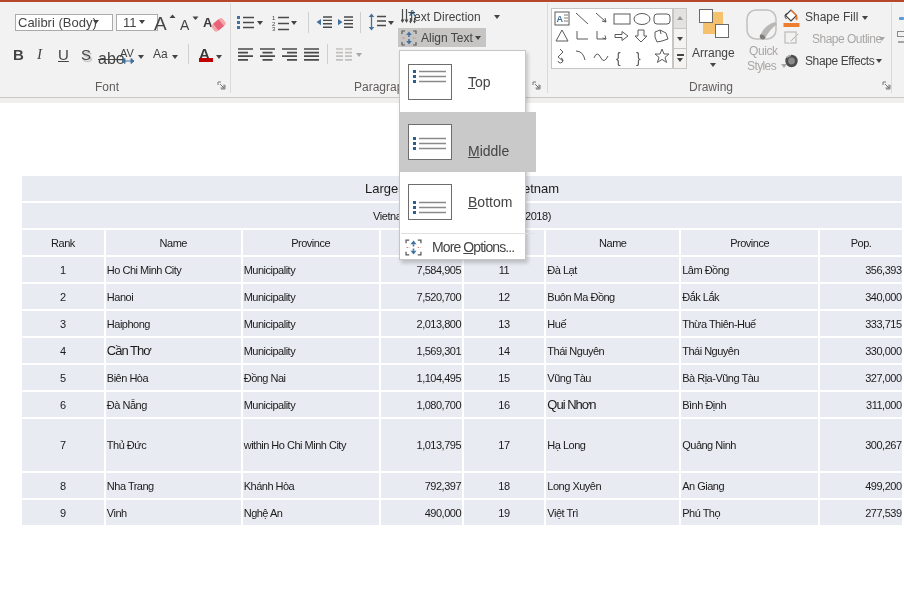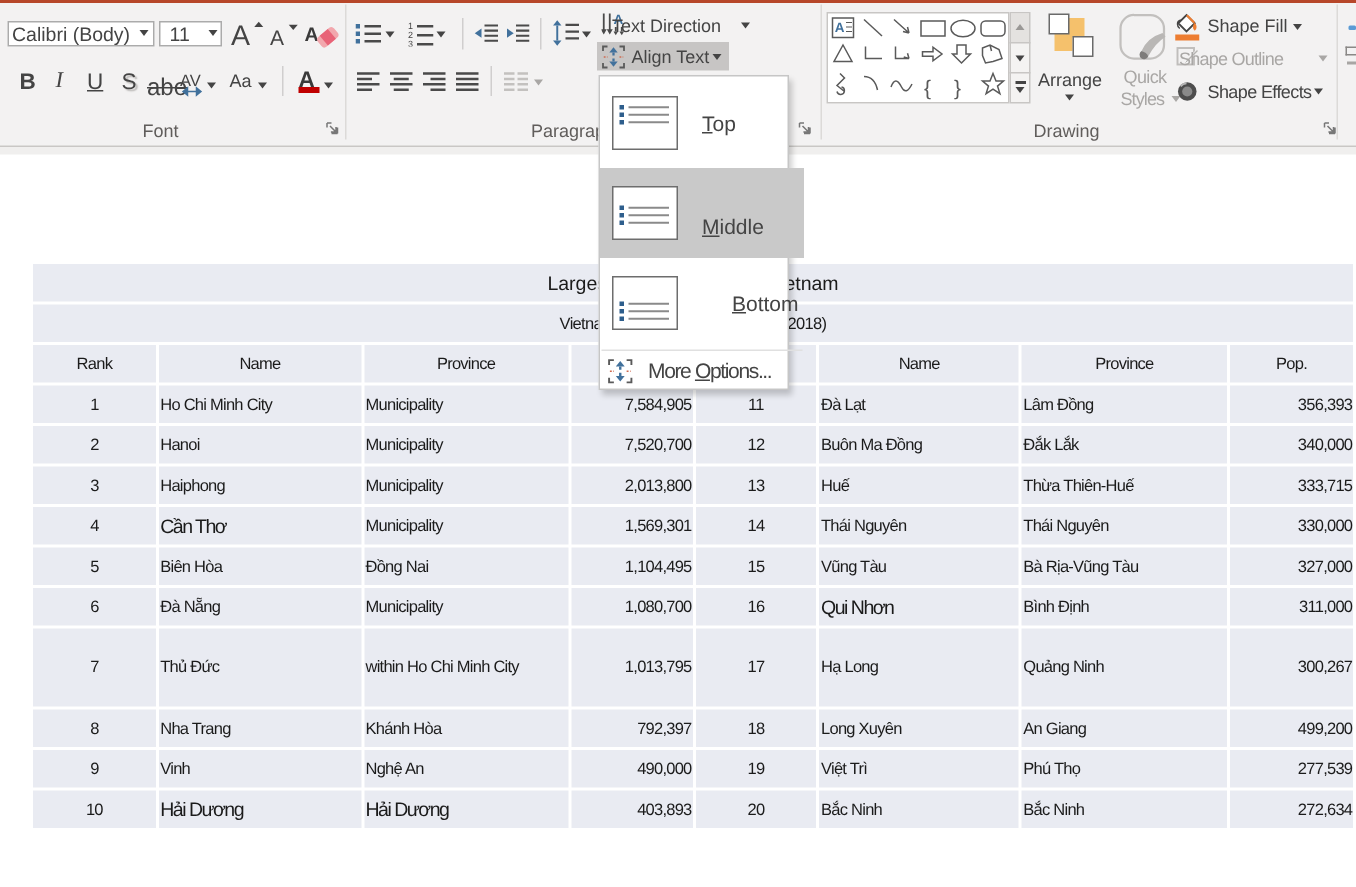--- a/index.html
+++ b/index.html
@@ -13,21 +13,21 @@
 #ribbonband { position:absolute; left:0; top:97px; width:904px; height:6px; background:#f0efee; border-top:1px solid #c9c7c5;}
 .vsep { position:absolute; top:3px; height:90px; width:1px; background:#dcdad8; }
 .bsep { position:absolute; width:1px; background:#d0cece; }
 .glabel { position:absolute; top:80px; font-size:12px; color:#605d5b; }
 .rtext { font-size:12px; color:#444; line-height:14px; }
 .dis { color:#a9a7a5 !important; }
 .arr { position:absolute; width:0; height:0; border-left:3.5px solid transparent; border-right:3.5px solid transparent; border-top:4px solid #444; }
 .arrg { border-top-color:#a9a7a5; }
 .launcher { position:absolute; width:10px; height:10px; }
 
-.combo { position:absolute; background:#fff; border:1px solid #ababab; font-size:13px; color:#444; }
+.combo { position:absolute; background:#fff; border:1px solid #ababab; font-size:13px; color:#444;margin-left:10px; }
 
 #menu { position:absolute; left:399px; top:50px; width:127px; height:210px; background:#fff; border:1px solid #c6c6c6; box-shadow:2px 3px 4px rgba(0,0,0,0.2); z-index:50; }
 .mi-box { position:absolute; left:8px; width:44px; height:36px; background:#fff; border:1px solid #6d6d6d; }
 .mi-label { position:absolute; left:68px; font-size:14px; color:#444; }
 
 #tbl { position:absolute; left:20px; top:174px; border-collapse:separate; border-spacing:2px; table-layout:fixed; }
 #tbl td { background:#e9ebf2; font-size:11px; letter-spacing:-0.5px; color:#1b1b1b; padding:0 1px; vertical-align:middle; overflow:hidden; white-space:nowrap; }
 #tbl td.num { text-align:right; padding-right:0.5px; }
 #tbl td.ctr { text-align:center; padding:0; }
 #tbl td.big { font-size:13px; letter-spacing:-1px; }
@@ -150,30 +150,20 @@
     <tr>
           <td class="ctr">9</td>
           <td>Vinh</td>
           <td>Nghệ An</td>
           <td class="num">490,000</td>
         <td class="ctr">19</td>
           <td>Việt Trì</td>
           <td>Phú Thọ</td>
           <td class="num">277,539</td>
         </tr>
-    <tr>
-          <td class="ctr">10</td>
-          <td class="big">Hải Dương</td>
-          <td class="big">Hải Dương</td>
-          <td class="num">403,893</td>
-        <td class="ctr">20</td>
-          <td>Bắc Ninh</td>
-          <td>Bắc Ninh</td>
-          <td class="num">272,634</td>
-        </tr>
   </tbody>
     </table>
 
   <div id="ribbon"></div>
   <div id="ribbonband"></div>
   <div id="redline"></div>
   <div class="vsep" style="left:230px;"></div>
   <div class="vsep" style="left:547px;"></div>
   <div class="vsep" style="left:891px;"></div>
   <div class="glabel" style="left:95px;">Font</div>
@@ -360,21 +350,21 @@
     <path d="M13.5 7 q2.5 3.5 0 5.5 q-2.5 -2 0 -5.5" fill="#ed7d31"></path>
     <path d="M8.2 2.2 l5 5" stroke="#ed7d31" stroke-width="1.4"></path>
   </svg>
   <div class="abs rtext" style="left:805px; top:10px;">Shape Fill</div>
   <div class="arr" style="left:862px; top:16px;"></div>
 
   <svg class="abs" style="left:784px; top:31px;" width="16" height="16" viewBox="0 0 16 16">
     <rect x="1" y="1" width="11" height="11" fill="none" stroke="#c0bebc" stroke-width="1.3"></rect>
     <path d="M14 2 L7 9 l-2 3 3 -2 7 -7 z" fill="#b5b3b1" stroke="#fff" stroke-width="0.5"></path>
   </svg>
-  <div class="abs rtext dis" style="left:786px; top:31.5px; letter-spacing:-0.5px;text-align:center;">Shape Outline</div>
+  <div class="abs rtext dis" style="left:812px; top:31.5px; letter-spacing:-0.5px;text-align:center;">Shape Outline</div>
   <div class="arr arrg" style="left:879px; top:37px;"></div>
 
   <svg class="abs" style="left:784px; top:53px;" width="16" height="16" viewBox="0 0 16 16">
     <circle cx="7.5" cy="8" r="6.2" fill="#4d4d4d"></circle>
     <circle cx="7.5" cy="8" r="3.4" fill="#8a8a8a"></circle>
     <path d="M3 4.5 a6 6 0 0 1 4 -2" stroke="#b5b5b5" stroke-width="1.4" fill="none"></path>
   </svg>
   <div class="abs rtext" style="left:805px; top:54px; letter-spacing:-0.4px;">Shape Effects</div>
   <div class="arr" style="left:876px; top:59px;"></div>
   <svg class="launcher" style="left:882px; top:81px;" width="10" height="10" viewBox="0 0 10 10">
@@ -406,21 +396,21 @@
     <div class="mi-box" style="top:133px;">
       <svg width="42" height="34" viewBox="0 0 42 34">
         <rect x="4" y="16" width="3" height="3" fill="#2e5e8c"></rect>
           <rect x="4" y="21" width="3" height="3" fill="#2e5e8c"></rect>
           <rect x="4" y="26" width="3" height="3" fill="#2e5e8c"></rect>
         <path d="M10 17.5 h27 M10 22.5 h27 M10 27.5 h27" stroke="#8a8a8a" stroke-width="1.4"></path>
       </svg>
     </div>
     <div class="mi-label" style="top:23px;"><u>T</u>op</div>
     <div class="mi-label" style="top:92px;"><u>M</u>iddle</div>
-    <div class="mi-label" style="top:143px;margin-left:20px;"><u>B</u>ottom</div>
+    <div class="mi-label" style="top:143px;"><u>B</u>ottom</div>
     <div style="position:absolute; left:1px; top:182px; width:134px; height:1px; background:#e0e0e0;"></div>
     <svg style="position:absolute; left:5px; top:188px;" width="17" height="17" viewBox="0 0 16 16">
       <path d="M1 4 v-3 h3 M12 1 h3 v3 M1 12 v3 h3 M12 15 h3 v-3" stroke="#5a5a5a" stroke-width="1.2" fill="none"></path>
       <path d="M8 1.5 L5.2 5 h5.6 z" fill="#41719c"></path>
         <path d="M8 5 v2" stroke="#41719c" stroke-width="1.5"></path>
       <path d="M8 14.5 L5.2 11 h5.6 z" fill="#41719c"></path>
         <path d="M8 11 v-2" stroke="#41719c" stroke-width="1.5"></path>
       <path d="M1.5 8 h2.5 M12 8 h2.5" stroke="#cf6a4f" stroke-width="0.9" stroke-dasharray="1.2 0.9"></path>
     </svg>
     <div class="mi-label" style="left:32px; top:188px; letter-spacing:-0.9px;">More <u>O</u>ptions...</div>

